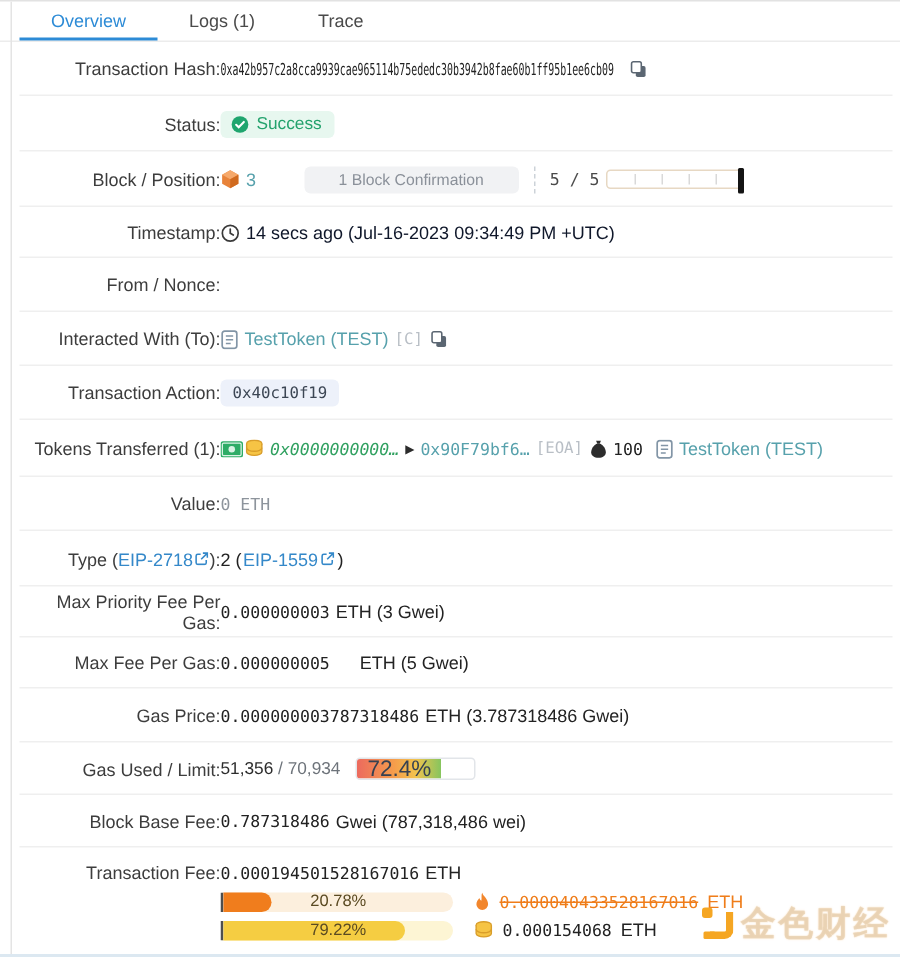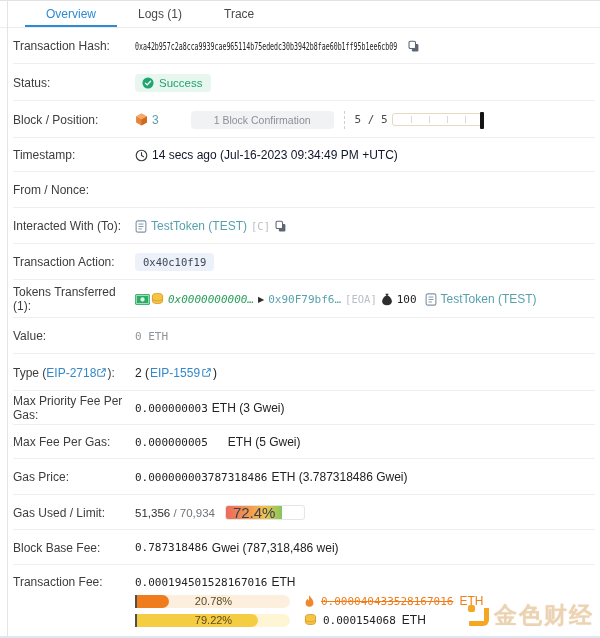--- a/index.html
+++ b/index.html
@@ -6,30 +6,30 @@
   html,body { background:#fff; }
   .page {
     position:relative; width:600px; height:638px; background:#fff;
     font-family:"Liberation Sans", sans-serif; font-size:12px; color:#3f3f3f;
     border-top:1px solid #e2e2e2; border-bottom:2px solid #dce8f1;
     overflow:hidden;
   }
   .page::before { content:""; position:absolute; left:7px; top:0; bottom:0; width:1px; background:#e4e4e4; }
 
   
-  .tabs { display:flex; align-items:stretch; height:27px; padding-left:25px; border-bottom:1px solid #ececec; }
+  .tabs { display:flex; align-items:stretch; height:27px; padding-left:13px; border-bottom:1px solid #ececec; }
   .tab { position:relative; display:flex; align-items:center; padding:0 21px; color:#4a4a4a; cursor:pointer; }
   .tab.active { color:#2d8bd6; }
   .tab.active::after { content:""; position:absolute; left:0; right:0; bottom:0; height:2px; background:#2d8bd6; }
 
   
   .row { position:relative; display:flex; align-items:center; }
   .row::after { content:""; position:absolute; left:13px; right:5px; bottom:0; height:1px; background:#efefef; }
   .row.no-sep::after { display:none; }
-  .label { width:135px; padding-left:13px; flex:none; color:#3d3d3d; }
+  .label { width:147px; padding-left:13px; flex:none; color:#3d3d3d;text-align:right; }
   .value { flex:1; display:flex; align-items:center; gap:4px; min-width:0; }
 
   .mono { font-family:"DejaVu Sans Mono", monospace; font-size:11px; color:#222; }
   .hash-text { display:inline-block; width:268px; transform:scaleX(0.60); transform-origin:left center; white-space:nowrap; }
   .gray { color:#8d949c; }
   .unit { color:#222; }
 
   .icon-btn { display:inline-flex; align-items:center; cursor:pointer; }
   .vdiv { height:18px; border-left:1px dashed #ccd2d8; margin:0 6px; }
 

